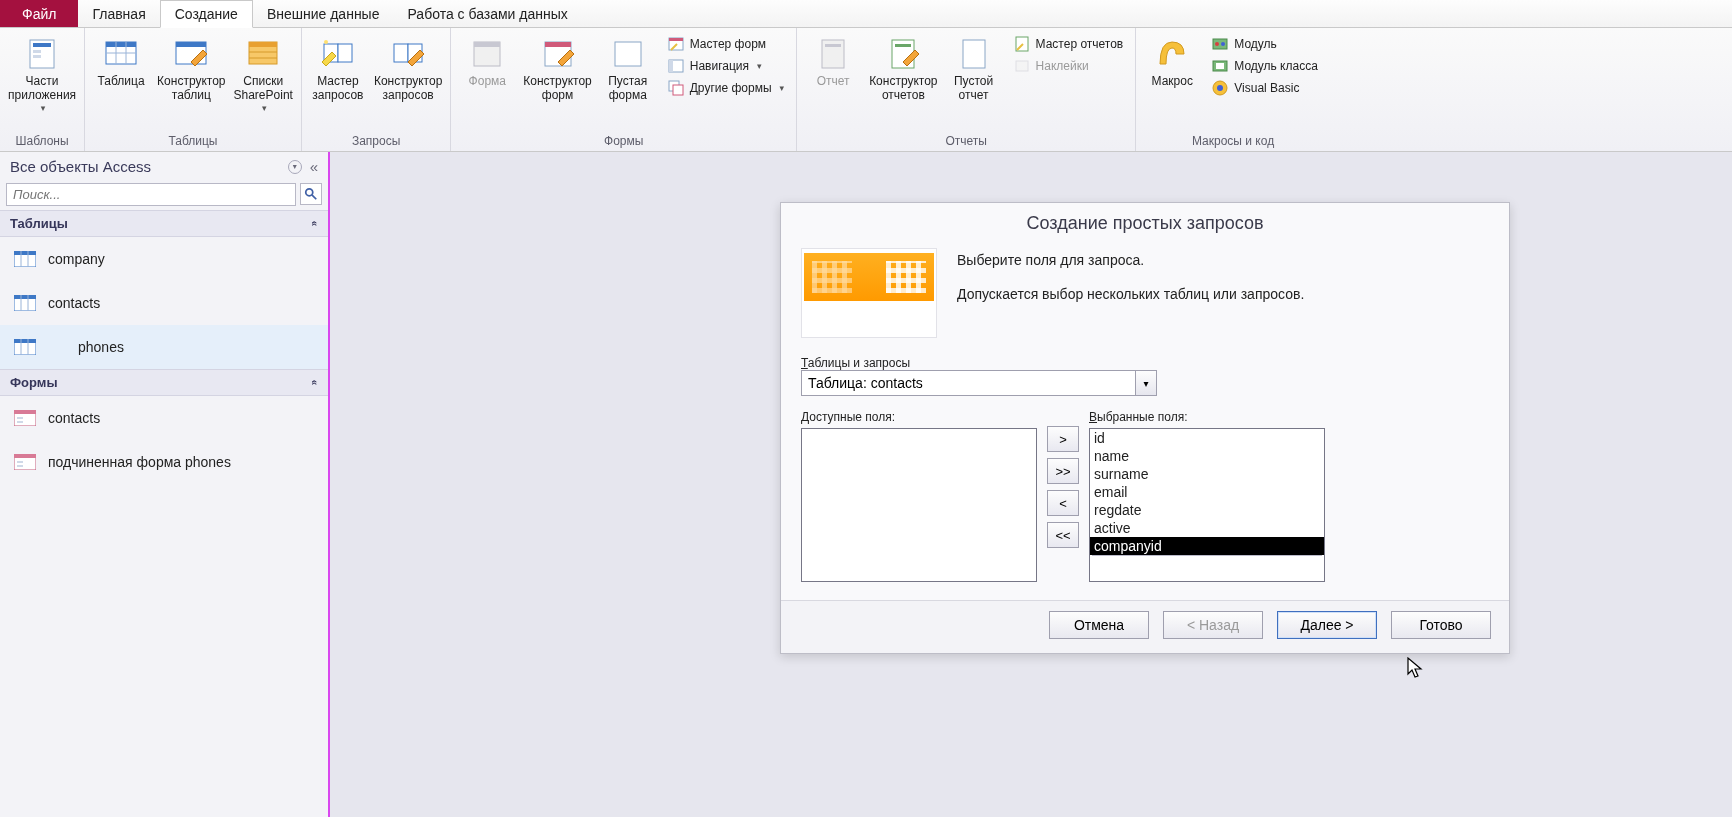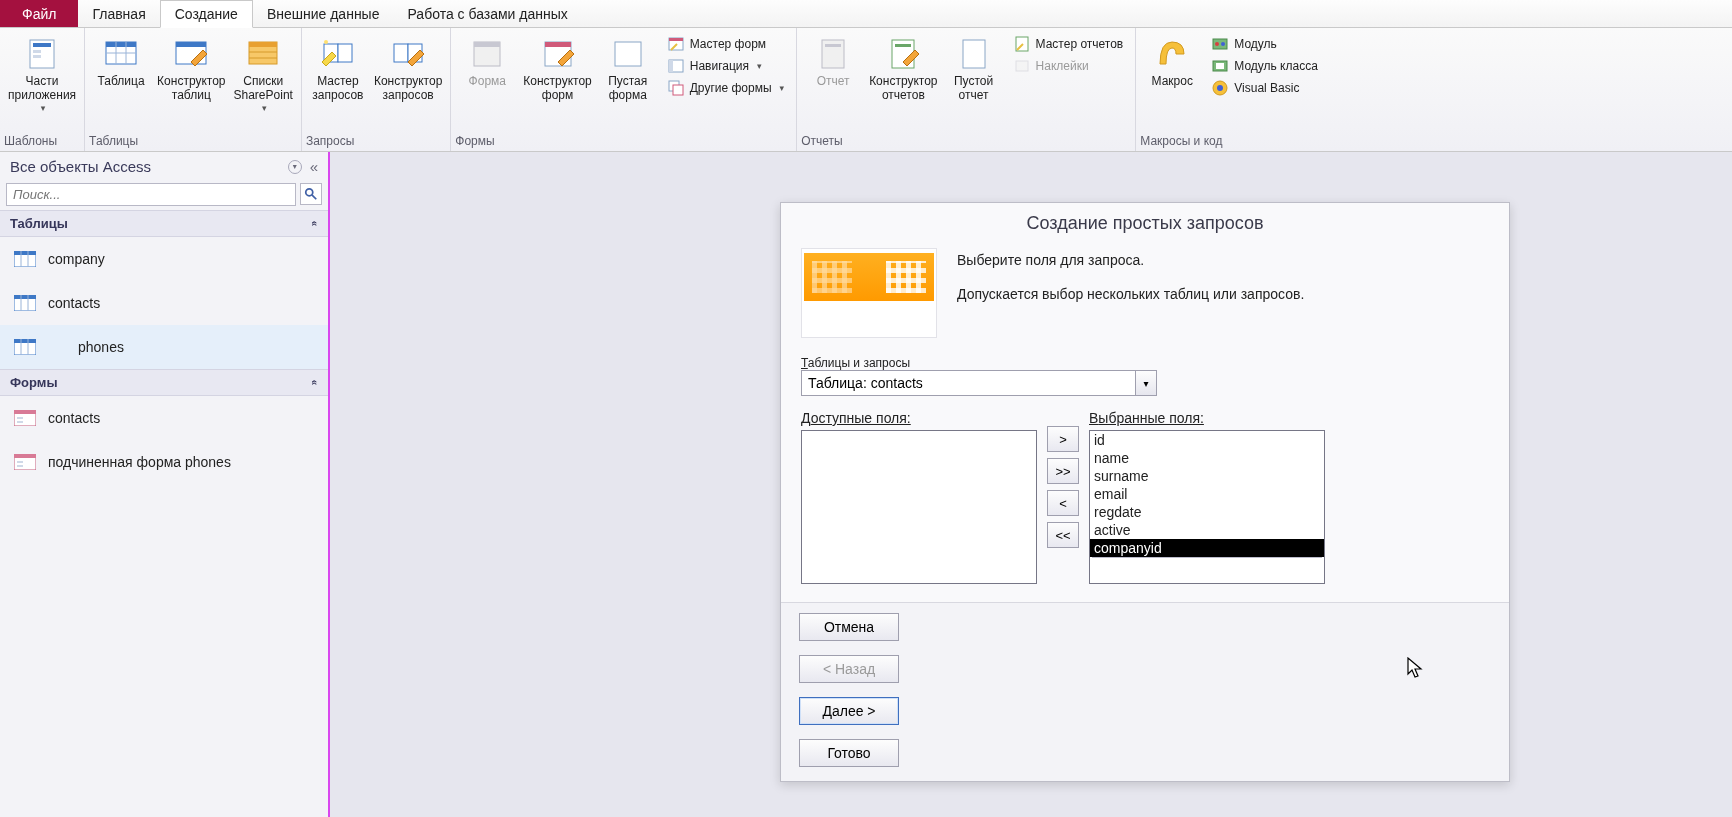--- a/index.html
+++ b/index.html
@@ -8,21 +8,21 @@
   
   .top-tabs { height: 28px; background: linear-gradient(#fdfdfd,#f3f3f3); border-bottom: 1px solid #c9c9c9; display: flex; align-items: stretch; }
   .file-tab { display: flex; align-items: center; padding: 0 22px; color: #fff; background: #a4113f; font-size: 14px; cursor: default; }
   .top-tab { display: flex; align-items: center; padding: 0 14px; font-size: 14px; cursor: default; color: #222; }
   .top-tab.active { background: #fff; border: 1px solid #c9c9c9; border-bottom: 1px solid #fff; margin-bottom: -1px; }
 
   
   .ribbon { height: 124px; background: linear-gradient(#fafafa,#f0f0f5); border-bottom: 1px solid #c9c9c9; display: flex; }
   .ribbon-group { border-right: 1px solid #d8d8e0; display: flex; flex-direction: column; padding: 2px 4px 0; }
   .ribbon-group-items { flex: 1; display: flex; align-items: flex-start; }
-  .ribbon-group-label { text-align: left; font-size: 12px; color: #5d5d6a; padding: 2px 0 3px; }
+  .ribbon-group-label { text-align: center; font-size: 12px; color: #5d5d6a; padding: 2px 0 3px; }
   .rbtn-big { display: flex; flex-direction: column; align-items: center; justify-content: flex-start; width: auto; min-width: 64px; padding: 4px 4px 0; cursor: default; }
   .rbtn-big .ico { width: 36px; height: 36px; margin: 2px 0 2px; }
   .rbtn-big .lbl { text-align: center; font-size: 12px; line-height: 1.2; white-space: pre-line; }
   .rbtn-big.disabled .lbl { color: #9a9a9a; }
   .rbtn-col { display: flex; flex-direction: column; padding: 4px 4px 0; gap: 2px; }
   .rbtn-small { display: flex; align-items: center; gap: 6px; padding: 2px 4px; cursor: default; font-size: 12px; }
   .rbtn-small .ico { width: 16px; height: 16px; }
   .rbtn-small.disabled { color: #9a9a9a; }
   .rbtn-small.disabled svg rect, .rbtn-small.disabled svg path { opacity: .4; }
   .dd-arr { font-size: 9px; margin-left: 2px; color: #555; }
@@ -54,30 +54,30 @@
   .wiz-intro { display: flex; flex-direction: column; gap: 18px; font-size: 14px; padding-top: 4px; }
 
   .wiz-label { font-size: 12px; }
   .wiz-label .ul { text-decoration: underline; }
   .combo { display: flex; margin-bottom: 14px; }
   .combo input { flex: 1; border: 1px solid #9f9fae; border-right: none; padding: 4px 6px; font-size: 14px; background: #fff; }
   .combo button { width: 22px; border: 1px solid #9f9fae; background: linear-gradient(#fdfdfd,#e6e6ee); font-size: 10px; }
 
   .fields-row { display: flex; gap: 10px; align-items: flex-start; }
   .fields-col { display: flex; flex-direction: column; }
-  .list-label { font-size: 14px; margin-bottom: 4px; text-decoration: underline; }
+  .list-label { font-size: 12px; margin-bottom: 4px; }
   .list-label .ul { text-decoration: underline; }
   .listbox { border: 1px solid #767686; background: #fff; width: 236px; height: 154px; font-size: 14px; overflow: hidden; }
   .listbox .li { padding: 0 4px; line-height: 18px; }
   .listbox .li.sel { background: #000; color: #fff; }
   .listbox .blank { border-top: 1px solid #bcbccc; height: 28px; margin: 0 2px; }
   .move-btns { display: flex; flex-direction: column; gap: 6px; margin-top: 16px; }
   .move-btns button { width: 32px; height: 26px; border: 1px solid #9f9fae; background: linear-gradient(#fdfdfd,#e8e8f0); font-size: 13px; font-family: inherit; }
 
-  .wiz-footer { border-top: 1px solid #d8d8e0; display: flex; justify-content: flex-end; gap: 14px; padding: 10px 18px 14px; background: #f3f3f7; flex-direction: column; }
+  .wiz-footer { border-top: 1px solid #d8d8e0; display: flex; justify-content: flex-end; gap: 14px; padding: 10px 18px 14px; background: #f3f3f7; }
   .wiz-footer button { width: 100px; height: 28px; border: 1px solid #9f9fae; background: linear-gradient(#fdfdfd,#e8e8f0); font-size: 14px; }
   .wiz-footer button:disabled { color: #9a9a9a; }
   .wiz-footer button.primary { border: 1px solid #3f6fbf; box-shadow: 0 0 0 1px #cfe0f8 inset; }
 
   .cursor { position: absolute; left: 1076px; top: 505px; font-size: 18px; pointer-events: none; }
 
   svg { display: block; }
 </style>
 </head>
 <body>

